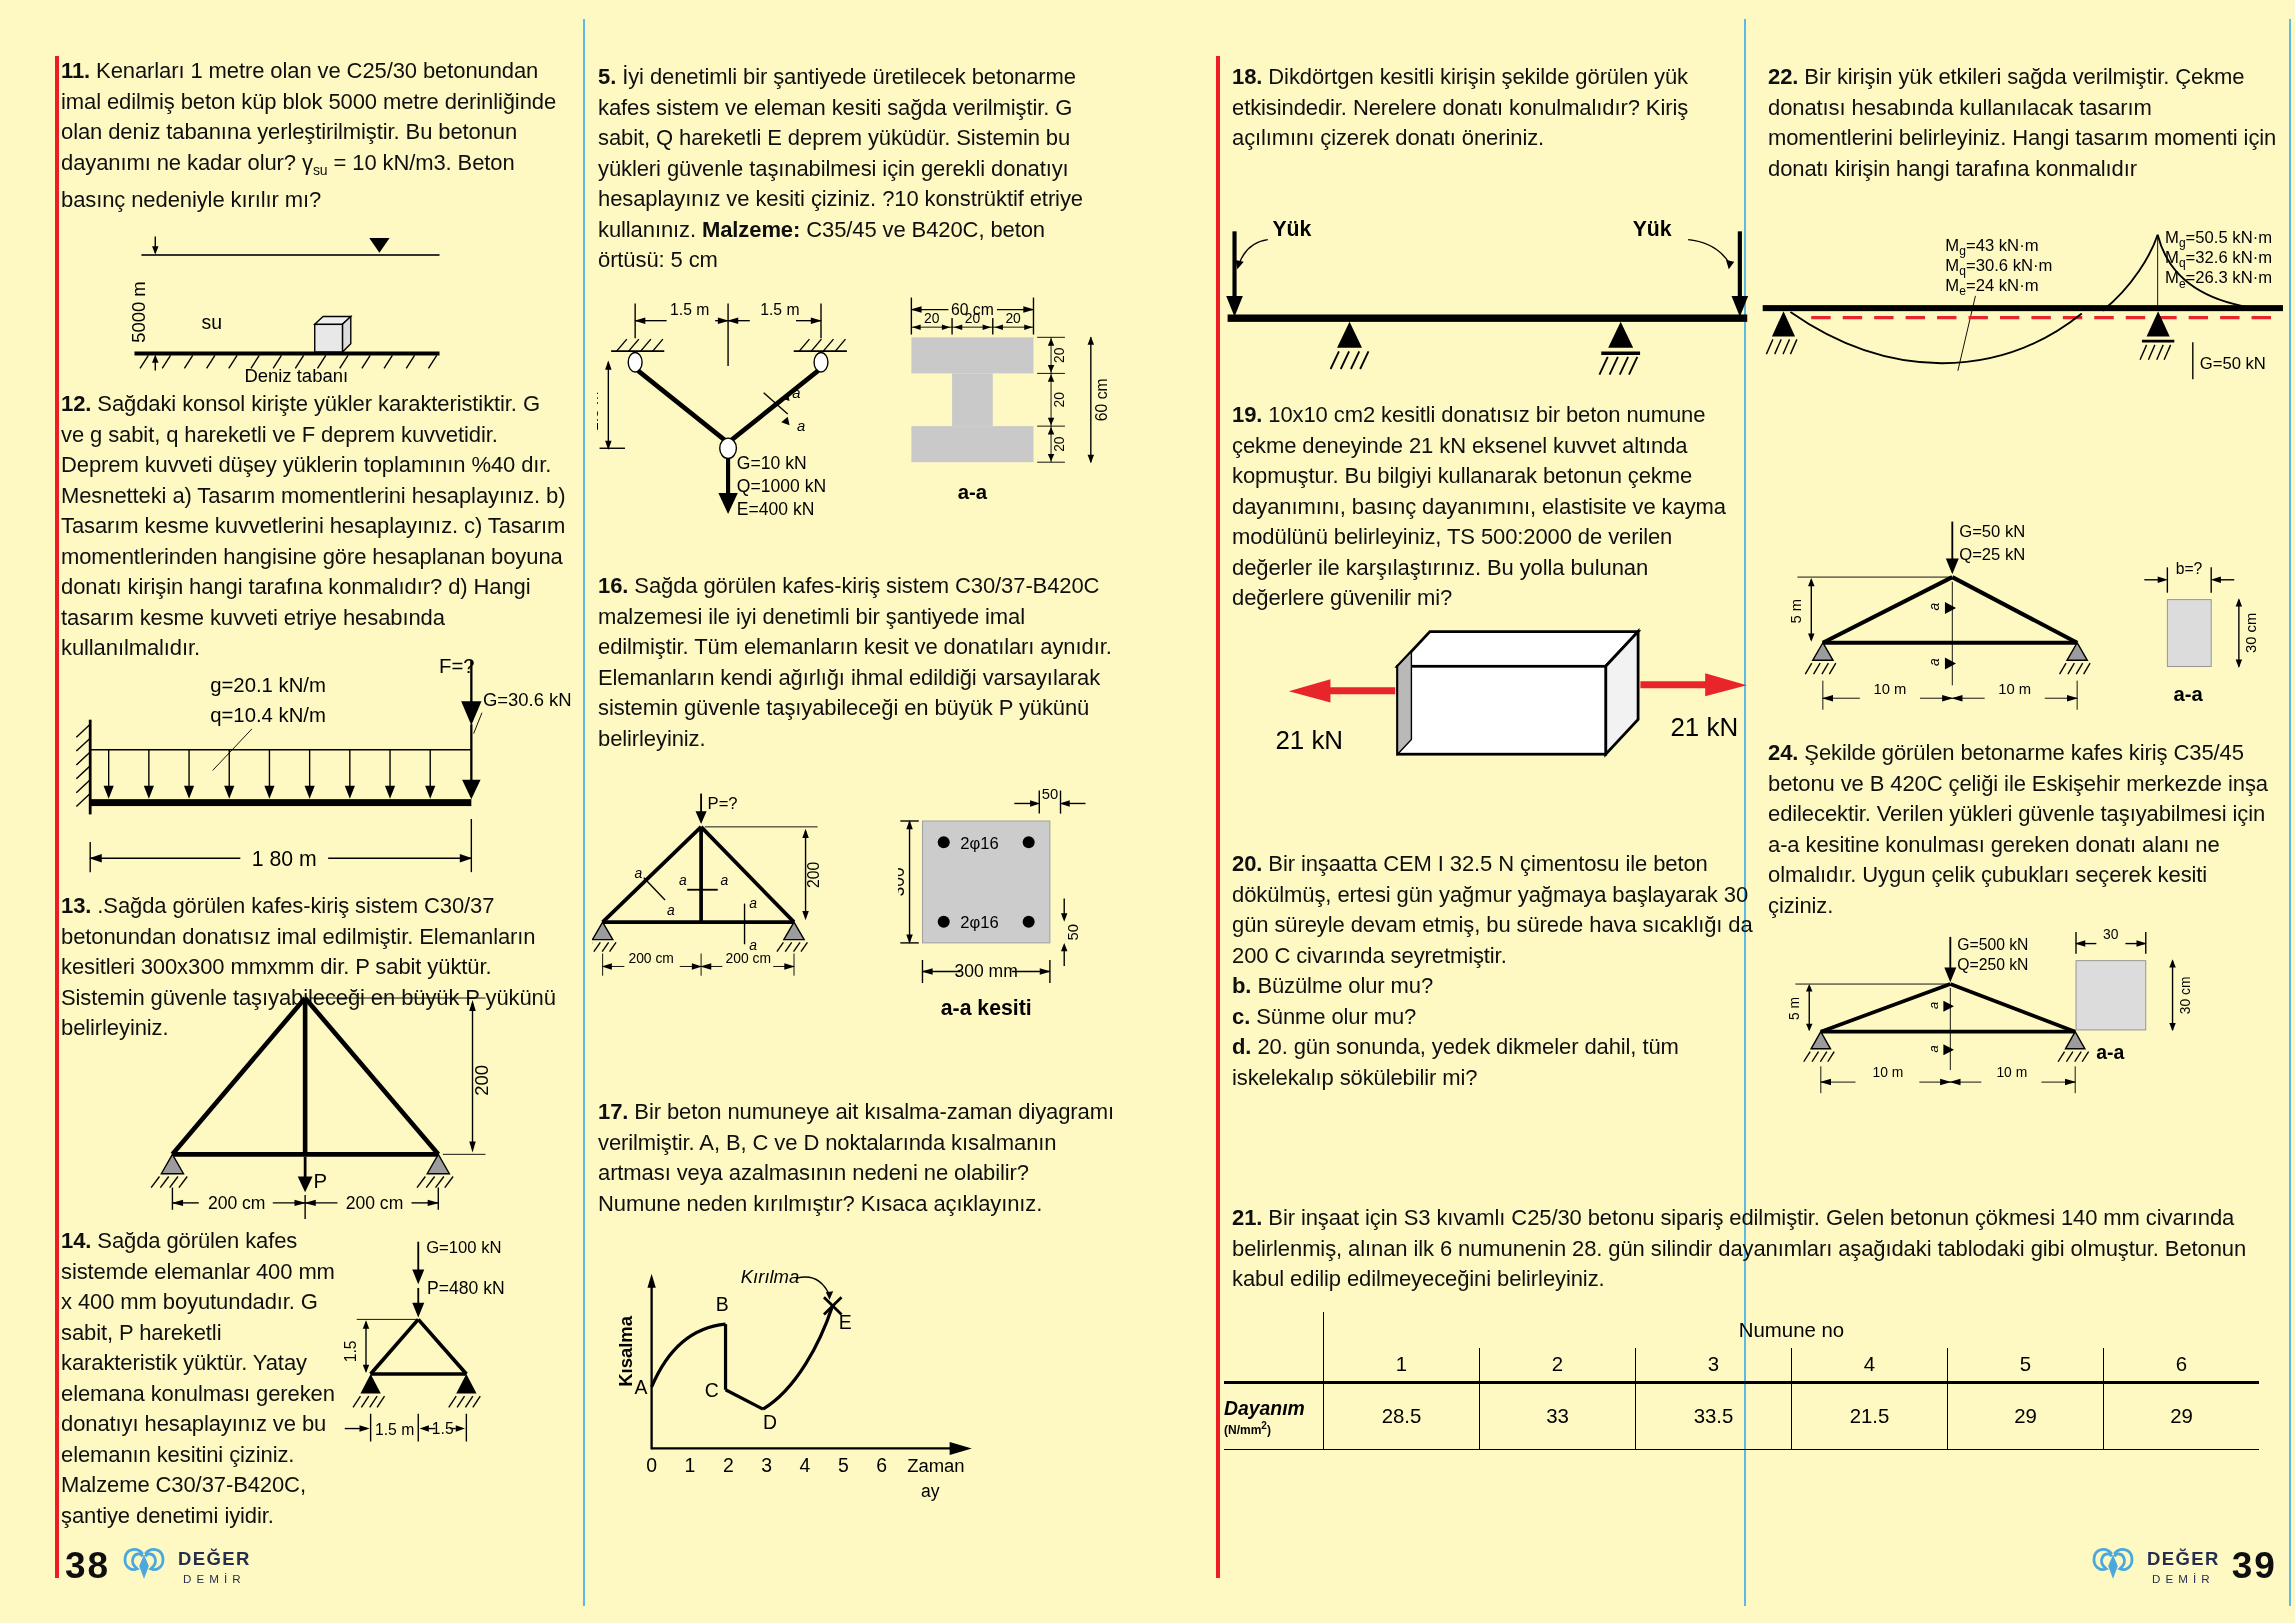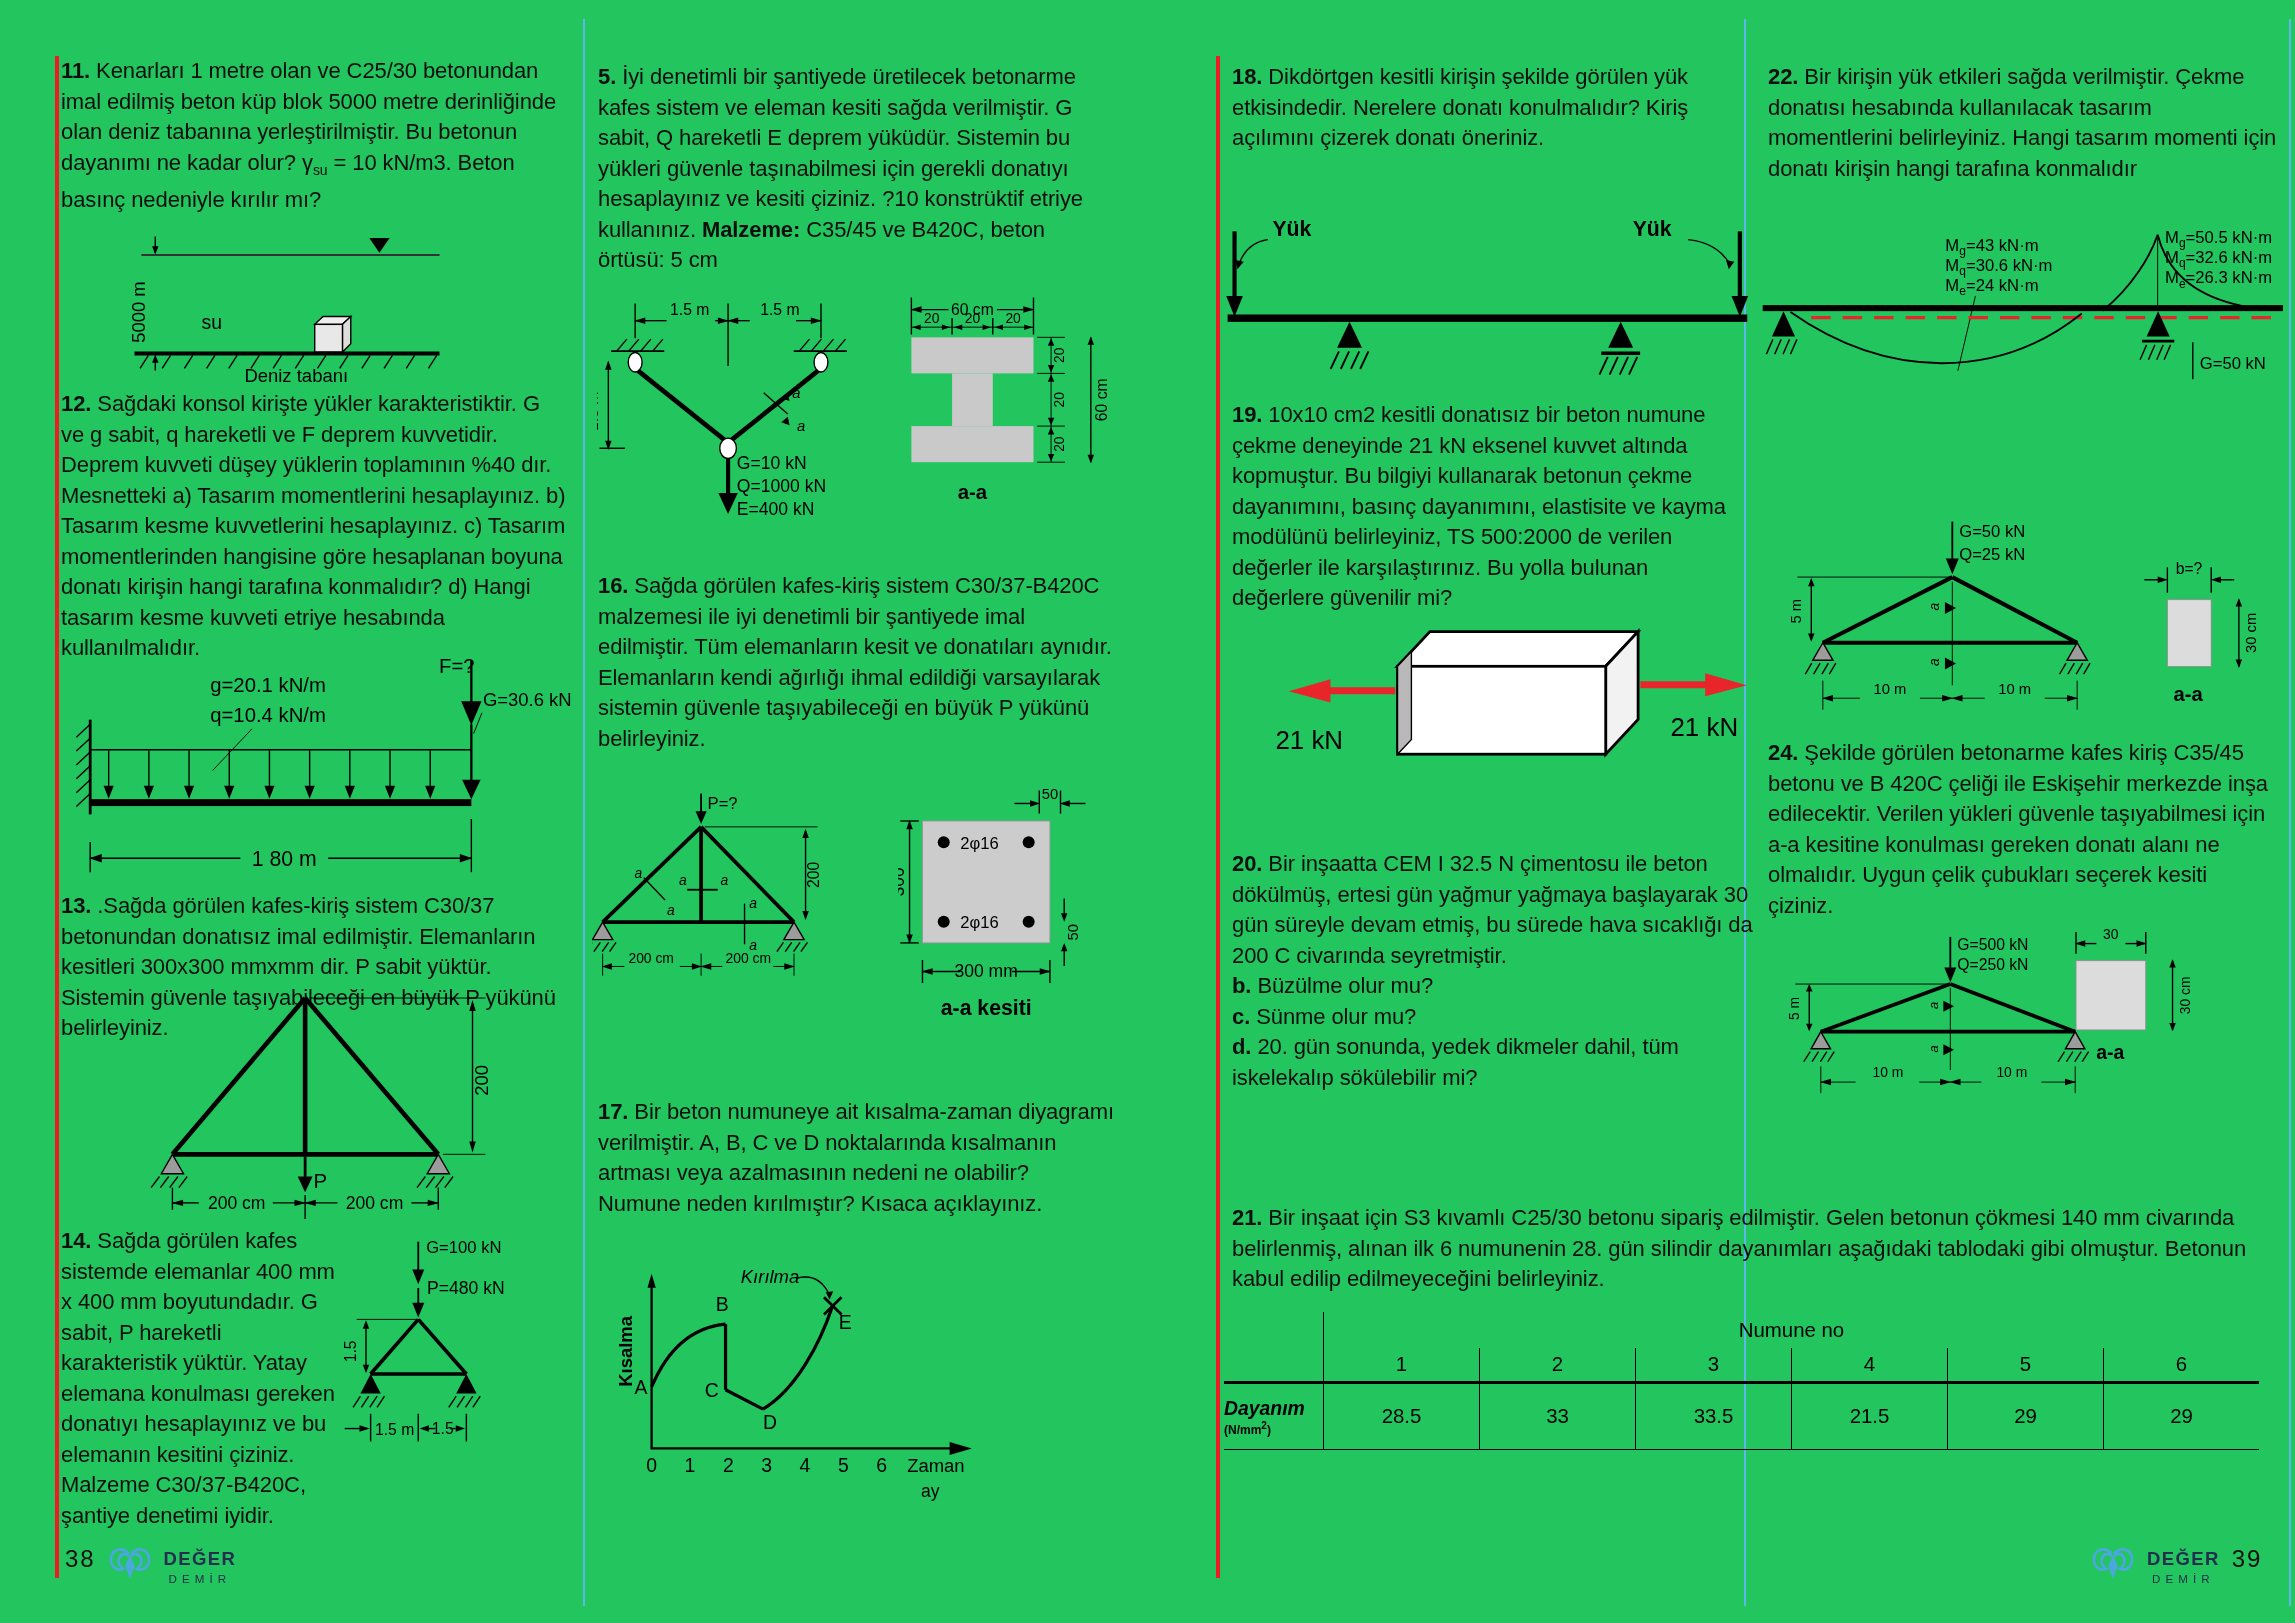--- a/index.html
+++ b/index.html
@@ -1,16 +1,16 @@
 <!DOCTYPE html>
 <html style="font-size:7.4px"><head>
 <meta charset="utf-8">
 <style>
   html,body{margin:0;padding:0;background:#ffffff;}
-  .sheet{position:relative;width:2295px;height:1623px;background:#22c55e;
+  .sheet{position:relative;width:2295px;height:1623px;background:#fef9c3;
          font-family:"Liberation Sans",sans-serif;color:#0f0f0f;overflow:hidden;}
   .q{position:absolute;font-size:22px;line-height:30.5px;letter-spacing:-0.1px;}
   .qn{font-weight:bold;}
   .q sub{font-size:14px;}
   .vrule{position:absolute;top:18.5px;height:1587px;}
   .rule-blue{width:2.3px;background:#5ab9e8;}
   .rule-red{width:4.2px;background:#ee1d24;top:56px;height:1522px;}
   .fig{position:absolute;}
   .fig text{font-family:"Liberation Sans",sans-serif;fill:#000;}
   .serif{font-family:"Liberation Serif",serif;}
@@ -19,21 +19,21 @@
   .t21 .lab{width:99px;text-align:left;border-right:1.9px solid #000;}
   .t21 .hdr{font-weight:normal;height:36px;}
   .t21 .numr td{height:33px;}
   .t21 .numr td.c{width:155px;}
   .t21 .numr td.c + td.c{border-left:1.9px solid #000;}
   .t21 .valr td{height:65px;border-top:3.2px solid #000;border-bottom:1.9px solid #000;}
   .t21 .valr td.c + td.c{border-left:1.9px solid #000;margin-top:24px;}
   .t21 .rowlab{font-weight:bold;font-size:19.4px;line-height:23px;font-style:italic;}
   .t21 .rowunit{font-weight:bold;font-size:12px;}
   .footer{position:absolute;display:flex;align-items:flex-start;gap:12px;}
-  .pageno{font-size:24px;font-weight:normal;letter-spacing:1.9px;}
+  .pageno{font-size:37px;font-weight:bold;letter-spacing:1.9px;}
   .brand{padding-top:2.8px;}
   .brand .b1{font-size:18.5px;font-weight:bold;color:#252e4e;letter-spacing:1.4px;}
   .brand .b2{font-size:11.6px;color:#252e4e;letter-spacing:5.1px;margin-top:1.9px;text-align:center;}
 </style>
 </head>
 <body>
 
 <div class="sheet">
 
   <div class="vrule rule-red" style="left:55px"></div>

